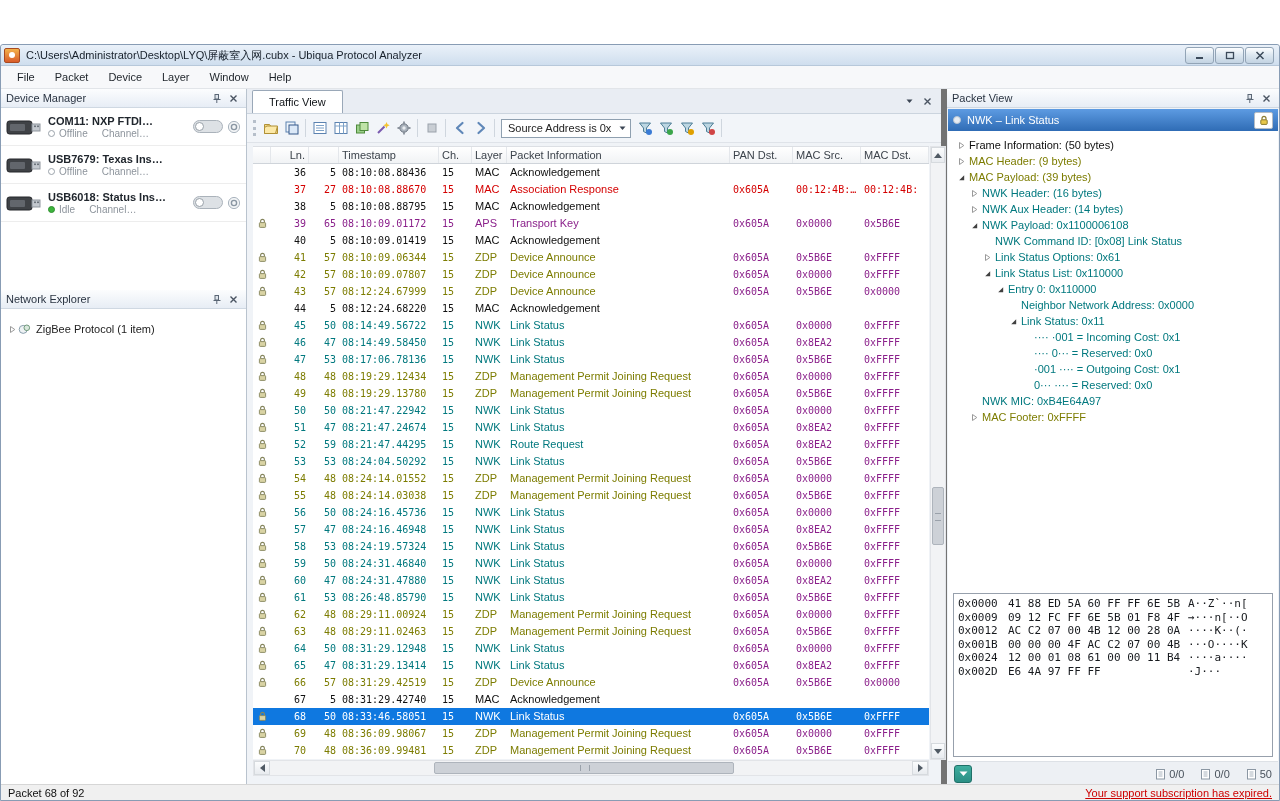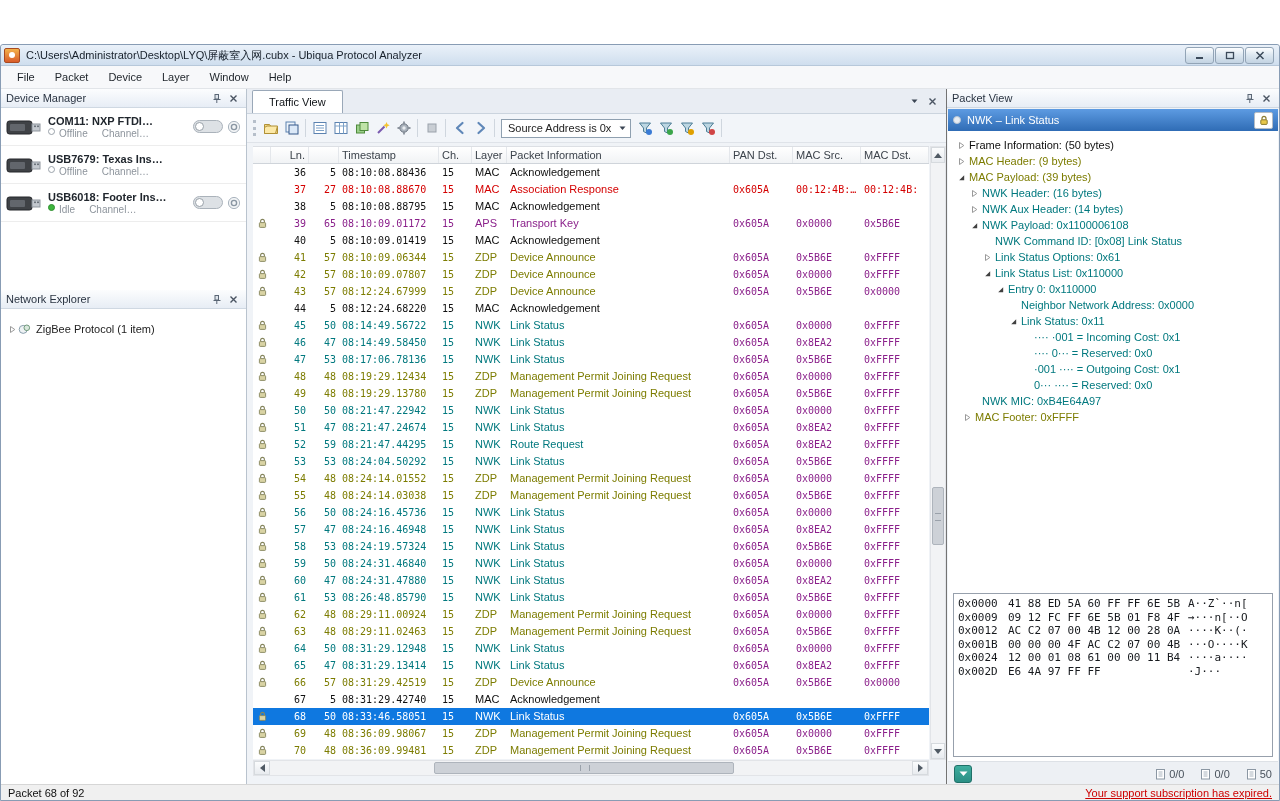--- a/index.html
+++ b/index.html
@@ -21,37 +21,37 @@
 .main{position:absolute;top:44px;left:0;width:1278px;height:697px;background:#eef1f5}
 .left-col{position:absolute;left:0;top:0;width:246px;height:697px;background:#fff;border-right:1px solid #b9c3ce}
 .panel-hdr{height:19px;background:linear-gradient(#fcfdfe,#e7edf5);border-bottom:1px solid #cfd8e2;display:flex;align-items:center;padding:0 5px;color:#2a3442}
 .panel-hdr .ttl{flex:1;white-space:nowrap;overflow:hidden}
 .hdr-btn{width:15px;height:14px;display:flex;align-items:center;justify-content:center;margin-left:2px}
 
 .dev-item{height:38px;border-bottom:1px solid #ededed;display:flex;align-items:center;padding:0 5px;background:#fff}
 .dev-ico{flex:none;margin-right:6px;display:flex}
 .dev-text{flex:1;min-width:0}
 .dev-name{font-weight:bold;color:#20262d;white-space:nowrap;overflow:hidden}
-.dev-sub{font-size:10px;color:#8d949c;display:flex;margin-top:1px}
+.dev-sub{font-size:10px;color:#8d949c;display:flex;align-items:center;margin-top:1px}
 .dot{width:7px;height:7px;border-radius:50%;display:inline-block;margin-right:4px;flex:none}
 .dot.offline{background:#fff;border:1px solid #9aa2aa}
 .dot.idle{background:#3db53d;border:1px solid #2f8f2f}
 .chan{margin-left:14px;white-space:nowrap}
 .toggle-wrap{display:flex;align-items:center;flex:none;margin-left:4px}
 .tgl{width:30px;height:13px;border-radius:7px;background:#dde1e5;border:1px solid #aab2ba;position:relative;display:inline-block}
 .knob{position:absolute;left:1px;top:1px;width:9px;height:9px;border-radius:50%;background:#fff;border:1px solid #98a0a8}
 .ringbtn{margin-left:4px;display:flex}
 
 .ne-hdr{position:absolute;left:0;top:201px;width:100%}
 .ne-body{position:absolute;left:0;top:230px;width:100%;bottom:0;background:#fff}
 .ne-item{display:flex;align-items:center;height:20px;padding-left:6px}
 .ne-item .lbl{margin-left:5px;color:#222}
 .tree-arrow{display:inline-flex;width:11px;justify-content:center;flex:none}
 
-.center-col{position:absolute;left:246px;top:0;width:700px;height:697px;background:#f0f3f7;border-right:1px solid #737373}
+.center-col{position:absolute;left:246px;top:0;width:700px;height:697px;background:#f0f3f7;border-right:6px solid #737373}
 .tabstrip{position:relative;height:25px;background:#e9edf3;border-bottom:1px solid #cbd4de;display:flex;align-items:flex-end;padding-left:5px}
 .tab{height:23px;background:#fff;border:1px solid #9aa8b8;border-bottom:none;border-radius:2px 2px 0 0;padding:0 16px;display:flex;align-items:center;color:#101418}
 .tab-btns{position:absolute;right:6px;top:5px;display:flex}
 .tab-btn{width:16px;height:15px;display:flex;align-items:center;justify-content:center;margin-left:2px}
 .toolbar{height:29px;background:#f2f5f9;border-bottom:1px solid #dfe3e9;display:flex;align-items:center;padding-left:4px}
 .tb-grip{width:3px;height:16px;border-left:3px dotted #b6bfca;margin:0 4px 0 2px}
 .tb-icon{width:21px;height:21px;display:flex;align-items:center;justify-content:center;border-radius:2px}
 .tb-sep{width:1px;height:18px;background:#cfd6de;margin:0 3px}
 .tb-combo{height:19px;border:1px solid #8fa0b0;background:#fff;display:flex;align-items:center;padding:0 4px 0 6px;margin:0 3px;color:#222;white-space:nowrap}
 .tb-combo .cr{margin-left:8px;display:flex}
@@ -226,21 +226,21 @@
               <span class="dev-ico icon">
                 <svg width="36" height="24" viewBox="0 0 36 24">
                   <rect x="1" y="6" width="25" height="13" rx="2.5" fill="#3f4246" stroke="#24262a"></rect>
                   <rect x="4" y="9" width="15" height="7" rx="1" fill="#62666c"></rect>
                   <rect x="26" y="9" width="8" height="7" fill="#c3c8ce" stroke="#8f969e"></rect>
                   <rect x="28" y="10.5" width="2" height="1.6" fill="#6d747c"></rect>
                   <rect x="31" y="10.5" width="2" height="1.6" fill="#6d747c"></rect>
                 </svg>
               </span>
               <div class="dev-text">
-                <div class="dev-name">USB6018: Footer Ins…</div>
+                <div class="dev-name">USB6018: Status Ins…</div>
                 <div class="dev-sub">
                   <span class="dot idle"></span>
                   <span>Idle</span>
                   <span class="chan">Channel…</span>
                 </div>
               </div>
               <div class="toggle-wrap">
                 <span class="tgl">
                   <span class="knob"></span>
                 </span>
@@ -1133,21 +1133,21 @@
               </div>
               <div class="tree-row" style="padding-left:84px">
                 <span class="tree-label" style="color:#00787E">·001 ···· = Outgoing Cost: 0x1</span>
               </div>
               <div class="tree-row" style="padding-left:84px">
                 <span class="tree-label" style="color:#00787E">0··· ···· = Reserved: 0x0</span>
               </div>
               <div class="tree-row" style="padding-left:32px">
                 <span class="tree-label" style="color:#00787E">NWK MIC: 0xB4E64A97</span>
               </div>
-              <div class="tree-row" style="padding-left:14px">
+              <div class="tree-row" style="padding-left:21px">
                 <span class="tree-arrow icon">
                   <svg width="9" height="9">
                     <path d="M2.5 1.5 L6.8 4.5 L2.5 7.5 Z" fill="#fff" stroke="#9a9a9a"></path>
                   </svg>
                 </span>
                 <span class="tree-label" style="color:#7C7C00">MAC Footer: 0xFFFF</span>
               </div>
             </div>
           <div class="hexpanel" id="hexPanel">
               <div class="hex-row"><span class="hex-off">0x0000</span><span class="hex-bytes">41 88 ED 5A 60 FF FF 6E 5B</span><span class="hex-ascii">A··Z`··n[</span></div>

